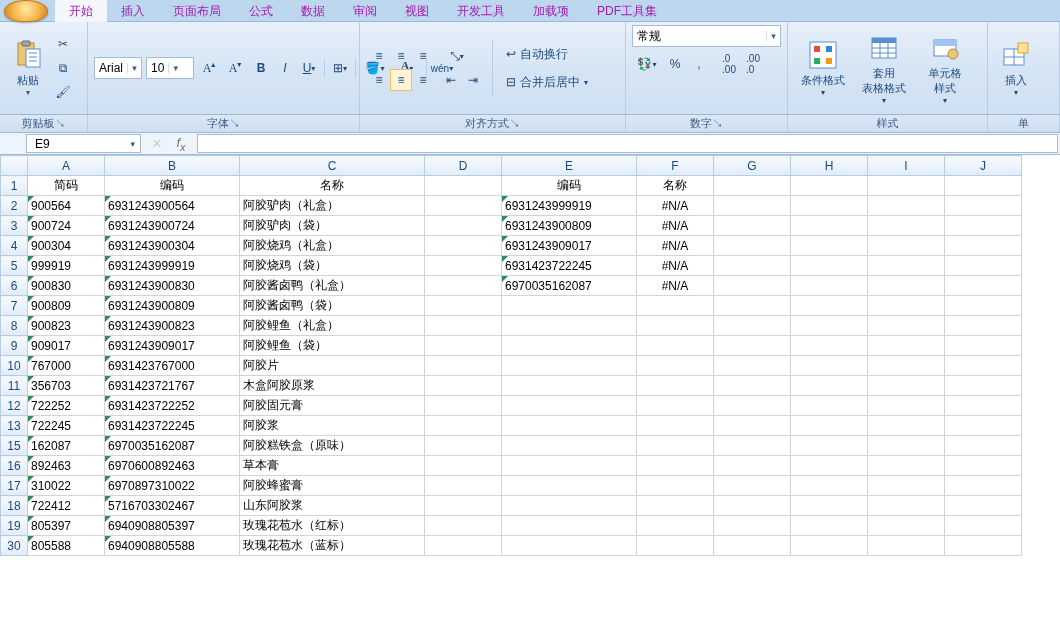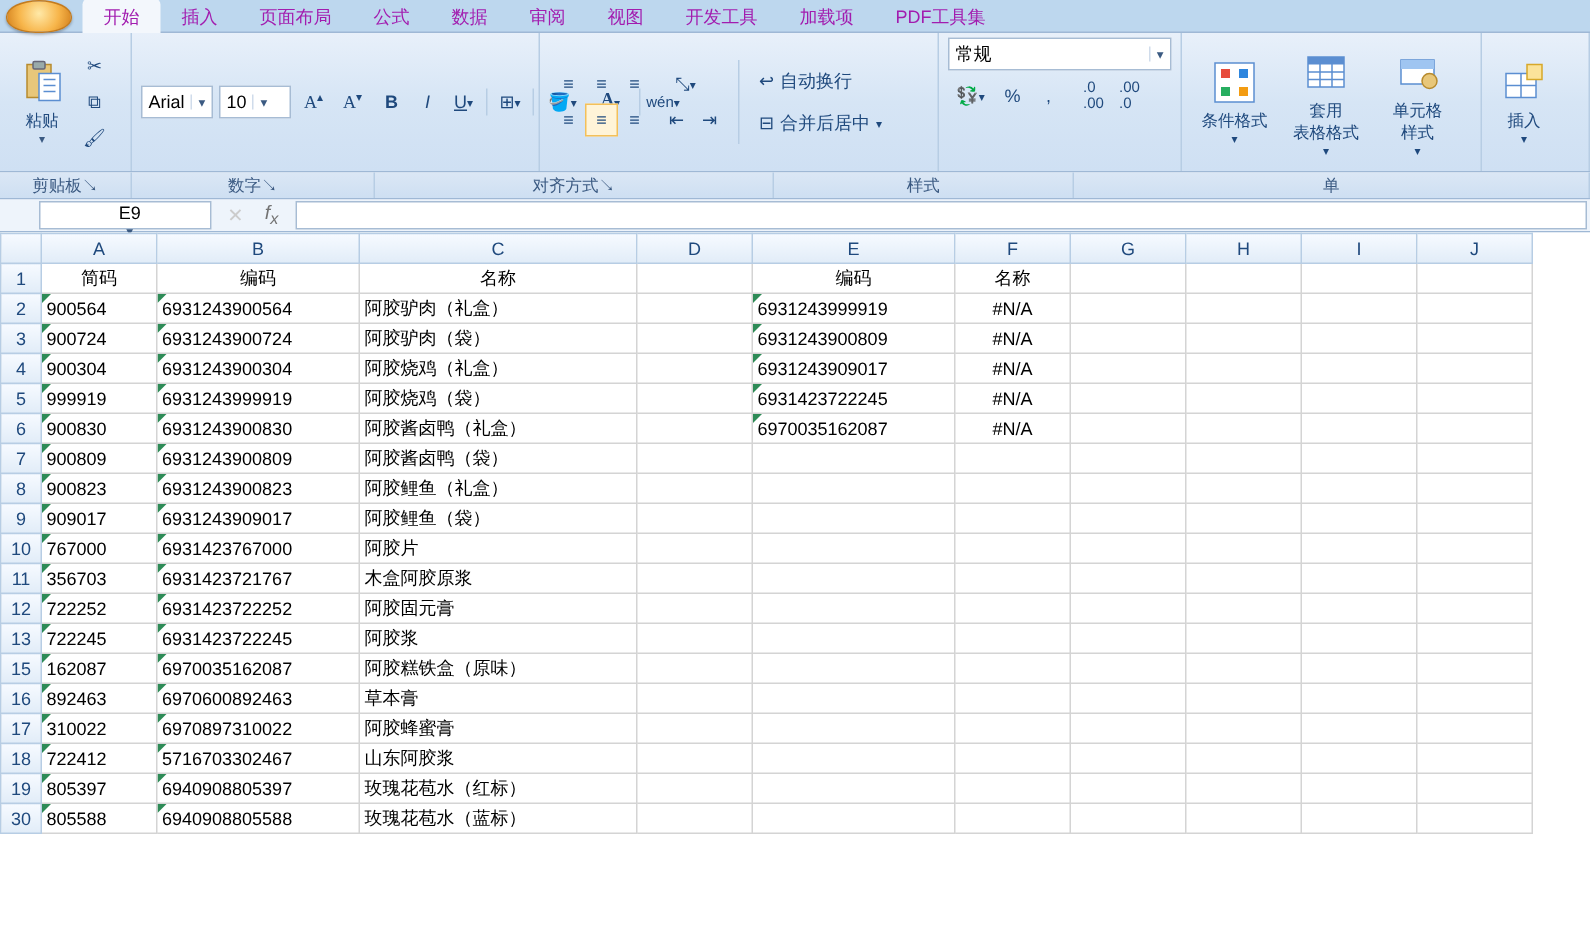--- a/index.html
+++ b/index.html
@@ -25,21 +25,21 @@
   .combo { display:flex; align-items:center; background:#fff; border:1px solid #a7bcd4; height:22px; }
   .combo .val { padding:0 4px; font-size:12px; min-width:20px;}
   .combo .arrow { width:14px; text-align:center; border-left:1px solid #d0dceb; color:#3b5a82; font-size:9px; }
   
   
   .glabels { display:flex; height:18px; background: linear-gradient(#dbe7f5,#cedff2); border-bottom:1px solid #9fb8d5;}
   .glabel { border-right:1px solid #b7cde4; text-align:center; font-size:11px; color:#3b5a82; position:relative; padding-top:1px;}
   
   
   .fxbar { display:flex; height:22px; border-bottom:1px solid #9fb8d5; background:#eef4fb; align-items:stretch;}
-  .namebox { width:115px; display:flex; align-items:center; justify-content:space-between; border-right:1px solid #a7bcd4; background:#fff; margin:1px 0 1px 26px; border:1px solid #a7bcd4; padding:0 2px 0 8px; font-size:12px;flex-direction:column;}
+  .namebox { width:115px; display:flex; align-items:center; justify-content:space-between; border-right:1px solid #a7bcd4; background:#fff; margin:1px 0 1px 26px; border:1px solid #a7bcd4; padding:0 2px 0 8px; font-size:12px;}
   .namebox .arrow { font-size:9px; color:#3b5a82; padding:0 3px; }
   .fxbtns { display:flex; align-items:center; gap:0; padding:0 4px; }
   .fxbtn { width:24px; height:20px; display:flex; align-items:center; justify-content:center; color:#888; font-size:13px;}
   .fxinput { flex:1; background:#fff; border:1px solid #a7bcd4; margin:1px 2px 1px 0; padding:0 4px; font-size:12px;}
   
   
   .grid-wrap { position:relative; height: calc(629px - 22px - 93px - 18px - 22px); overflow:hidden; background:#fff;}
   table { border-collapse:collapse; table-layout:fixed; font-family: Arial, "Microsoft YaHei", sans-serif; }
   th, td { border:1px solid #d4d4d4; height:20px; font-size:12px; padding:0 3px; overflow:hidden; white-space:nowrap; }
   th { background: linear-gradient(#f6faff,#e1ecf8); color:#1f497d; font-weight:normal; text-align:center; border-color:#b7cde4;}
@@ -290,22 +290,23 @@
           </span>
         <span>插入</span>
           <span style="font-size:8px">▾</span>
       </div>
     </div>
   </div>
 </div>
 
 <div class="glabels">
   <div class="glabel" style="width:88px"><span>剪贴板</span><span class="launcher">↘</span></div>
+  <div class="glabel" style="width:272px"><span>字体</span><span class="launcher">↘</span></div>
+  <div class="glabel" style="width:266px"><span>对齐方式</span><span class="launcher">↘</span></div>
   <div class="glabel" style="width:162px"><span>数字</span><span class="launcher">↘</span></div>
-  <div class="glabel" style="width:266px"><span>对齐方式</span><span class="launcher">↘</span></div>
   <div class="glabel" style="width:200px"><span>样式</span></div>
   <div class="glabel" style="flex:1"><span>单</span></div>
 </div>
 
 <div class="fxbar">
   <div class="namebox">
     <span>E9</span>
     <span class="arrow">▾</span>
   </div>
   <div class="fxbtns">

